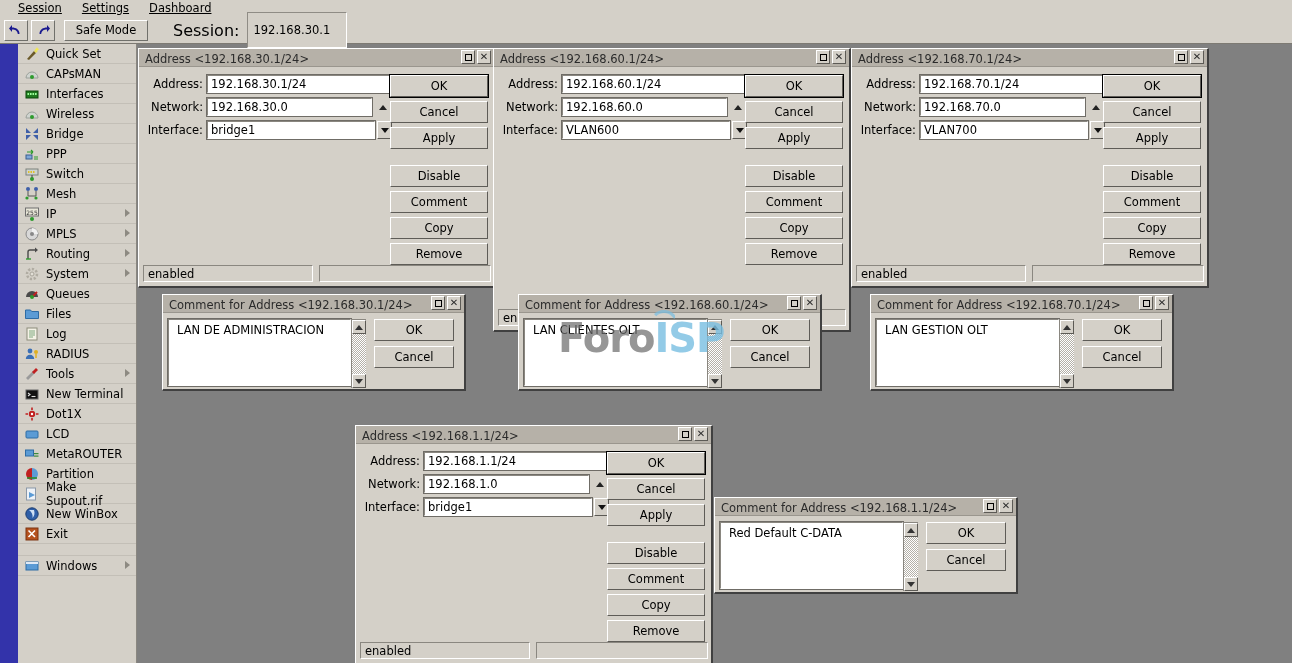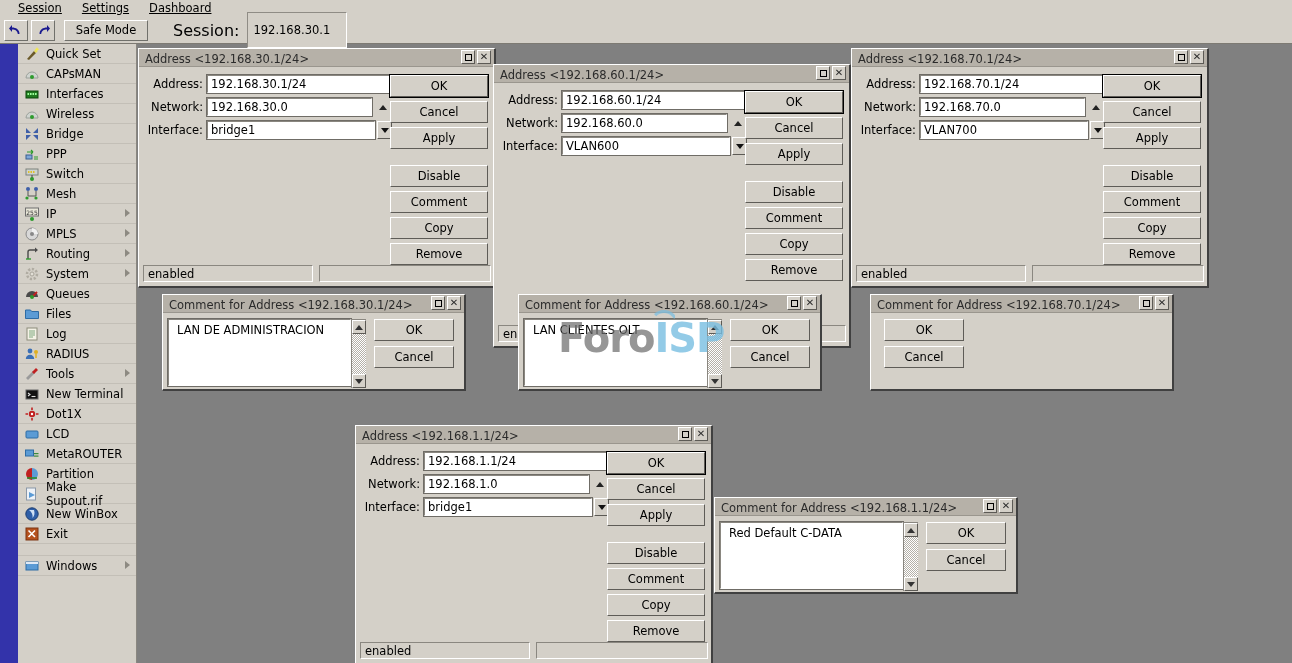--- a/index.html
+++ b/index.html
@@ -575,21 +575,21 @@
       <div class="wbtn">Copy</div>
       <div class="wbtn">Remove</div>
     </div>
   </div>
   <div class="statusbar">
     <div class="status-cell" style="width:170px">enabled</div>
     <div class="status-cell" style="width:172px"></div>
   </div>
 </div>
 
-<div class="win" style="left:493px; top:64px; width:358px; height:284px;">
+<div class="win" style="left:493px; top:48px; width:358px; height:284px;">
   <div class="win-title">
     <span>Address &lt;192.168.60.1/24&gt;</span>
     <span class="tbuttons">
       <span class="tbtn">
           <span class="sq"></span>
         </span>
       <span class="tbtn">
           <span class="xs">✕</span>
         </span>
     </span>
@@ -748,20 +748,31 @@
     <span class="tbuttons">
       <span class="tbtn">
           <span class="sq"></span>
         </span>
       <span class="tbtn">
           <span class="xs">✕</span>
         </span>
     </span>
   </div>
   <div class="cwin-body">
+    <div class="c-textarea-wrap">
+      <div class="c-textarea" style="width:183px; height:67px;">LAN GESTION OLT</div>
+      <div class="scrollbar" style="height:69px;">
+        <div class="sb-btn">
+            <span class="up"></span>
+          </div>
+        <div class="sb-btn">
+            <span class="dn"></span>
+          </div>
+      </div>
+    </div>
     <div class="c-btncol">
       <div class="wbtn" style="width:80px;">OK</div>
       <div class="wbtn" style="width:80px;">Cancel</div>
     </div>
   </div>
 </div>
 
 <div class="win" style="left:355px; top:425px; width:358px; height:240px;">
   <div class="win-title">
     <span>Address &lt;192.168.1.1/24&gt;</span>

